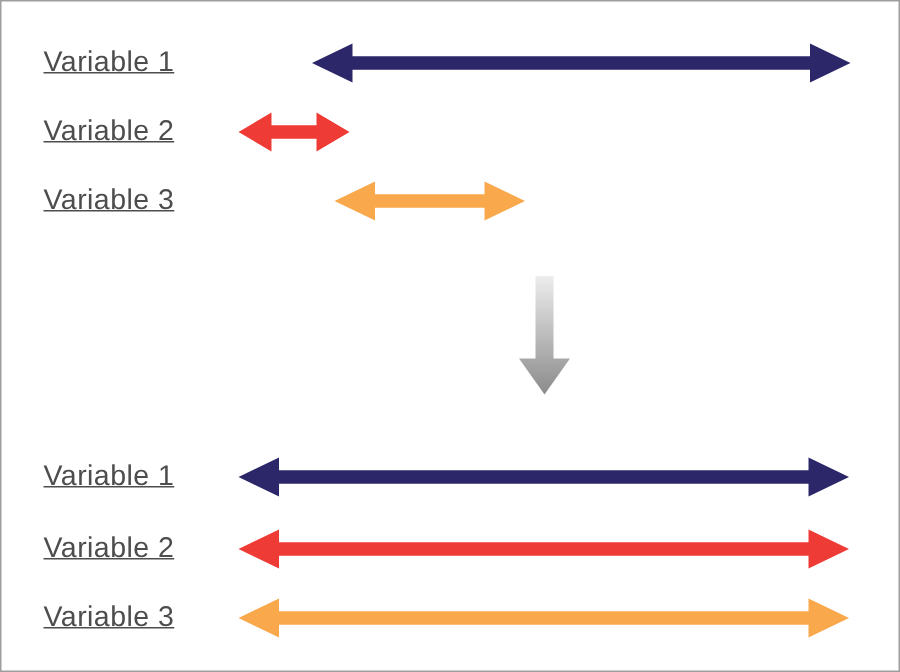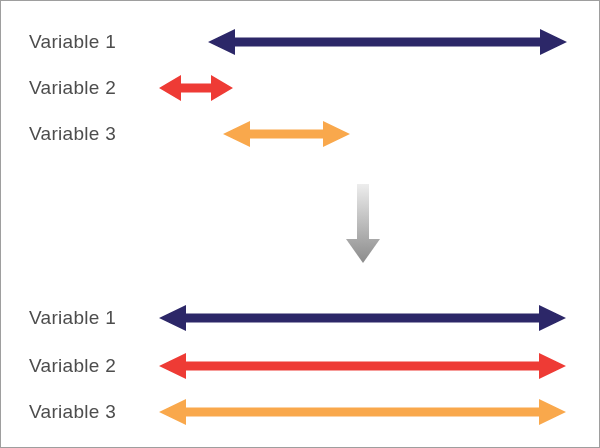--- a/index.html
+++ b/index.html
@@ -26,20 +26,21 @@
     display: block;
   }
   .var-label {
     position: absolute;
     left: 28px;
     font-size: 19px;
     line-height: 24px;
     letter-spacing: 0.3px;
     color: #4d4d4d;
     white-space: nowrap;
+    text-decoration: underline;
   }
   .l-b0 { top: 29px; }
   .l-b1 { top: 75px; }
   .l-b2 { top: 121px; }
   .l-a0 { top: 305px; }
   .l-a1 { top: 353px; }
   .l-a2 { top: 399px; }
 </style>
 </head>
 <body>

